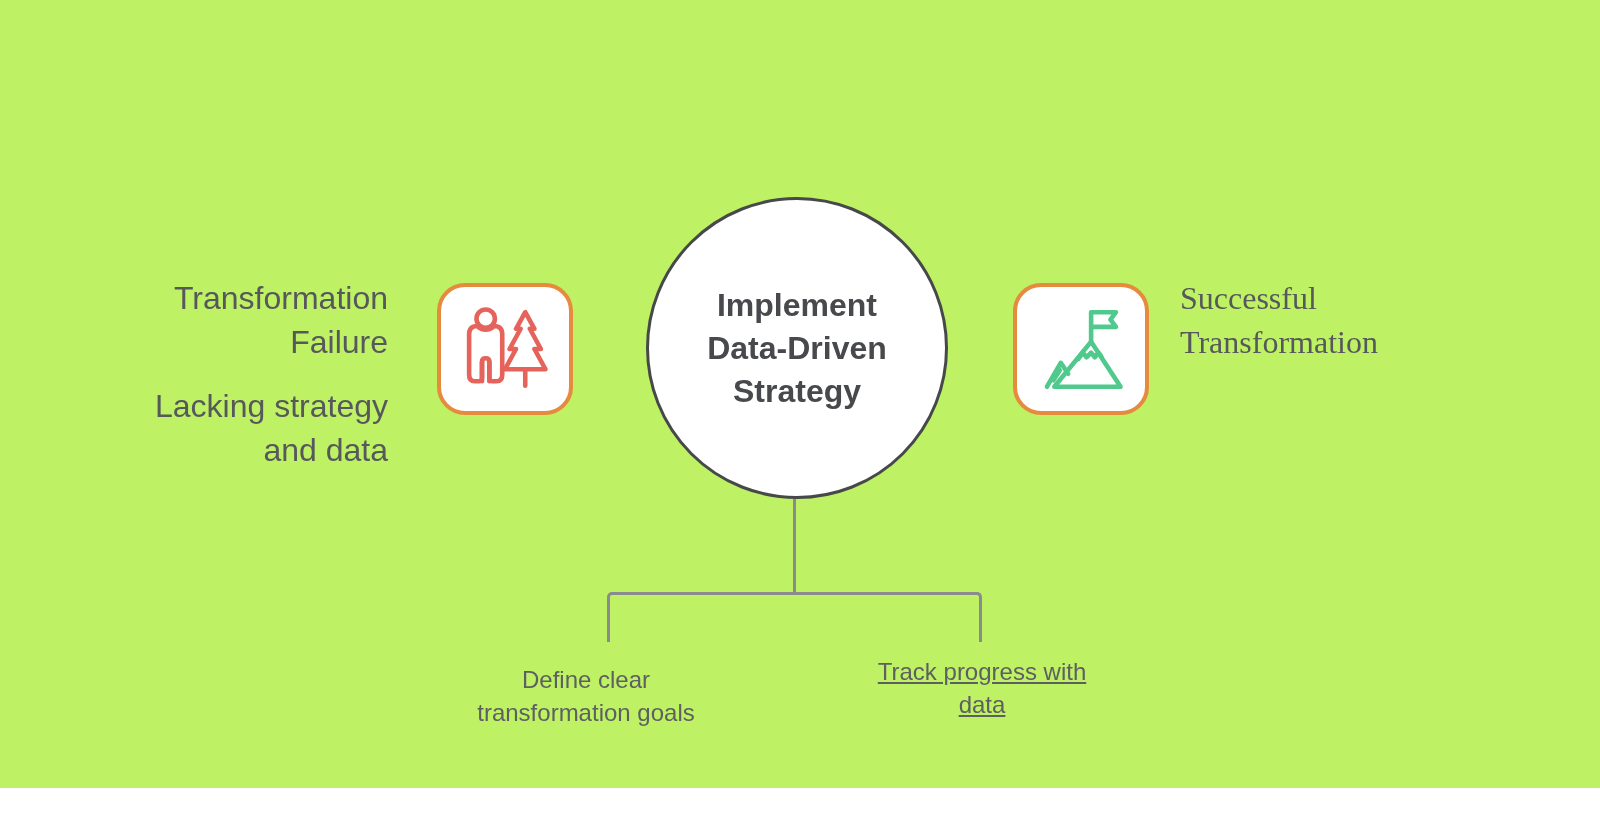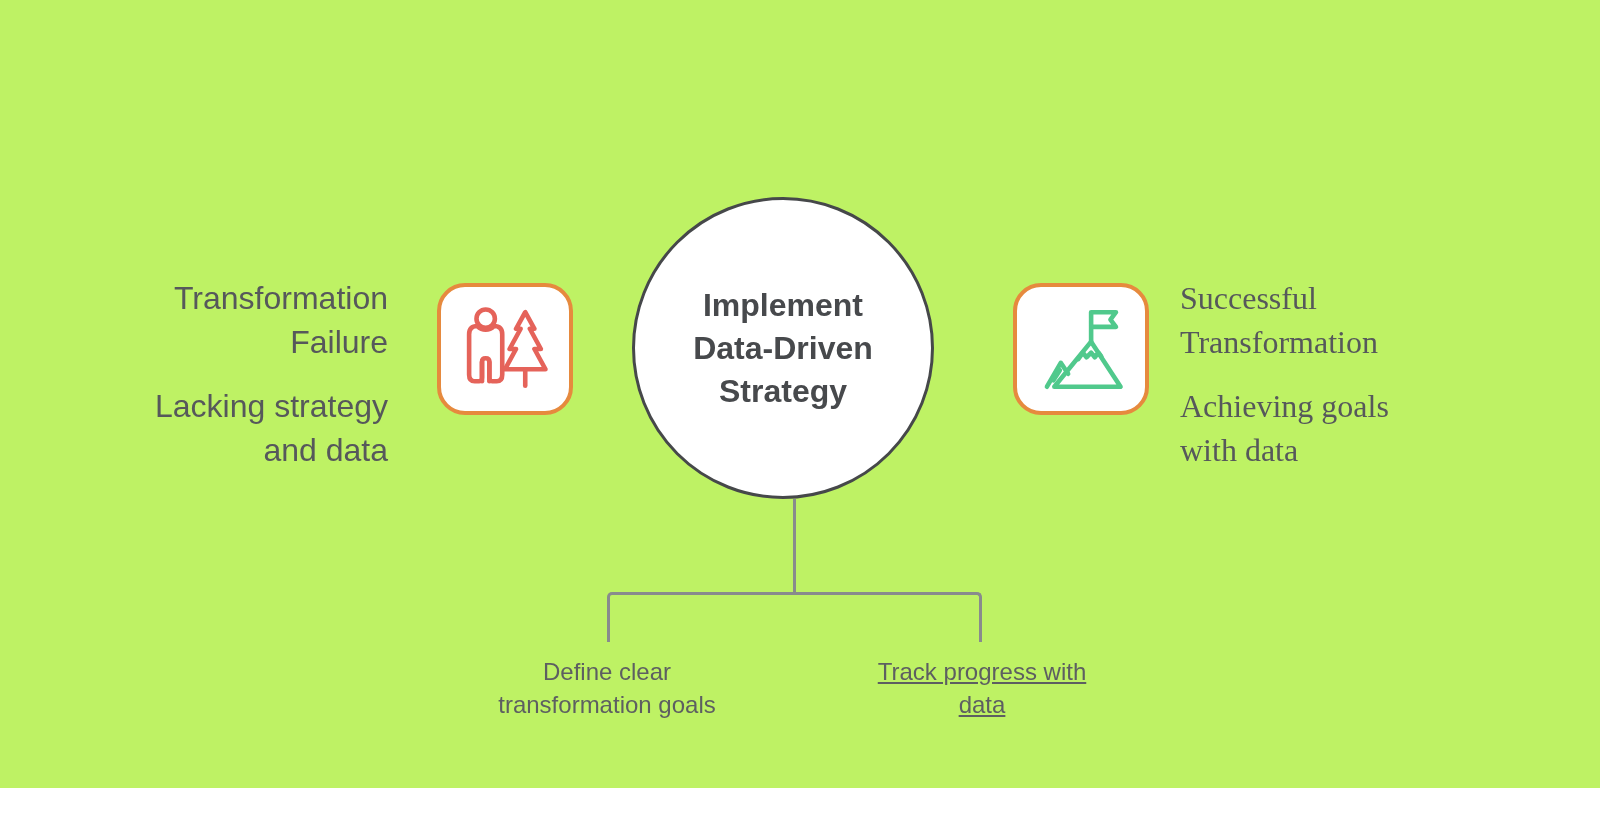--- a/index.html
+++ b/index.html
@@ -42,21 +42,21 @@
     display: flex;
     align-items: center;
     justify-content: center;
     box-sizing: content-box;
   }
   .icon-box.left-box  { left: 437px; }
   .icon-box.right-box { left: 1013px; }
 
   .center-circle {
     position: absolute;
-    left: 632px;
+    left: 646px;
     top: 197px;
     width: 296px;
     height: 296px;
     border: 3px solid var(--circle-border);
     border-radius: 50%;
     background: #ffffff;
     display: flex;
     align-items: center;
     justify-content: center;
   }
@@ -93,21 +93,21 @@
   .child-label {
     position: absolute;
     top: 655px;
     width: 280px;
     text-align: center;
     font-size: 24px;
     line-height: 33px;
     color: var(--text-light);
     white-space: pre-line;
   }
-  .child-left  { left: 467px; }
+  .child-left  { left: 446px; margin-top: 8px; }
   .child-right { left: 842px; text-decoration: underline; }
 
   .icon-svg path, .icon-svg circle {
     fill: none;
     stroke-width: 5;
     stroke-linecap: round;
     stroke-linejoin: round;
   }
   .stroke-red   { stroke: var(--icon-red); }
   .stroke-green { stroke: var(--icon-green); }
@@ -153,22 +153,20 @@
       <path class="stroke-green" d="M47,61 L52,54 L56,59 L61,54 L65,59 L69,54 L72,58"></path>
 
       <path class="stroke-green" d="M13,91 L28,65 L36,77"></path>
       <path class="stroke-green" d="M20,84 L27,73"></path>
     </svg>
   </div>
 
   <div class="side-text side-right">
     <div class="heading">Successful
 Transformation</div>
-    <div class="subtext">Achieving goals
-with data</div>
   </div>
 
   <div class="connector-stem"></div>
   <div class="connector-bracket"></div>
 
   <div class="child-label child-left">Define clear
 transformation goals</div>
   <div class="child-label child-right">Track progress with
 data</div>
 

